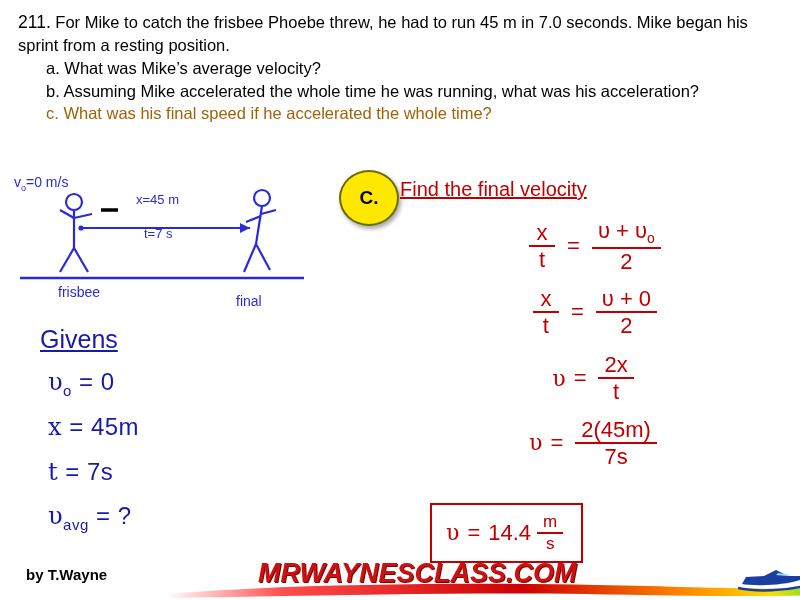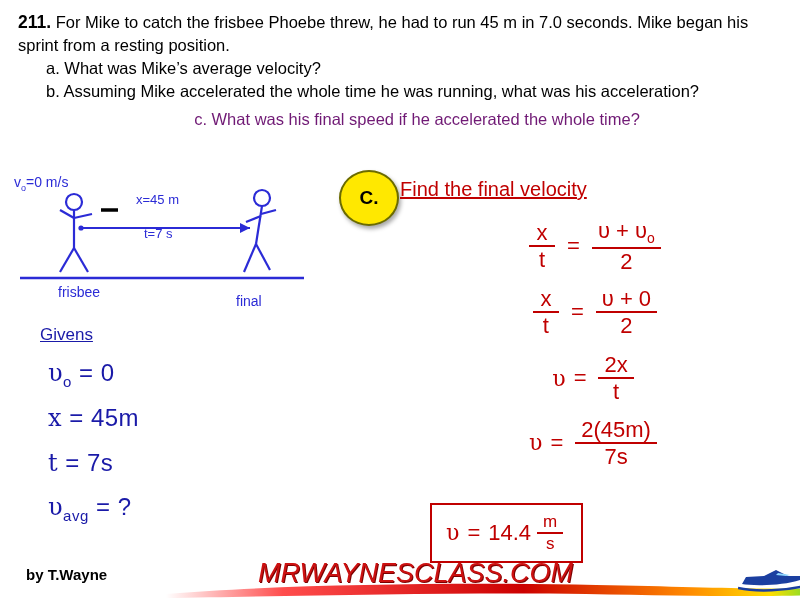--- a/index.html
+++ b/index.html
@@ -23,33 +23,31 @@
   .problem {
     position: absolute;
     left: 18px;
     top: 10px;
     width: 770px;
     color: #000000;
     font-size: 16.5px;
     line-height: 1.38;
   }
   .problem .num {
-    font-weight: bold;
+    font-weight: normal;
     font-size: 17.5px;
   }
   .problem .indent {
     display: block;
     padding-left: 28px;
   }
   .problem .partc {
     display: block;
     padding-left: 28px;
-    color: #701a75;
-    margin-top: 6px;
-    text-align: center;
+    color: #a16207;
   }
 
   
   .diagram {
     position: absolute;
     left: 4px;
     top: 170px;
     width: 320px;
     height: 150px;
   }
@@ -68,21 +66,21 @@
   .lbl-final   { left: 232px; top: 123px; font-size: 14px; }
 
   
   .givens {
     position: absolute;
     left: 40px;
     top: 325px;
     color: #1a1aa8;
   }
   .givens .title {
-    font-size: 17px;
+    font-size: 25px;
     text-decoration: underline;
     margin-bottom: 14px;
   }
   .givens .line {
     font-size: 24px;
     margin: 14px 0 14px 8px;
     letter-spacing: 0.5px;
   }
   .givens .line sub { font-size: 15px; }
   .vsym { font-family: "DejaVu Serif", serif; font-style: normal; }
@@ -180,21 +178,21 @@
     top: 14px;
     font-size: 15px;
     font-weight: bold;
     color: #000;
   }
   .footer-site {
     position: absolute;
     left: 242px;
     top: 6px;
     font-size: 27px;
-    font-weight: normal;
+    font-weight: bold;
     font-style: italic;
     color: #cc1111;
     letter-spacing: 0px;
     text-shadow: 1px 1px 0 #7a0000;
     font-family: "Liberation Sans", sans-serif;
   }
   .footer-streak { position: absolute; left: 150px; top: 30px; }
   .footer-boat { position: absolute; right: 6px; top: 12px; }
 </style>
 </head>

